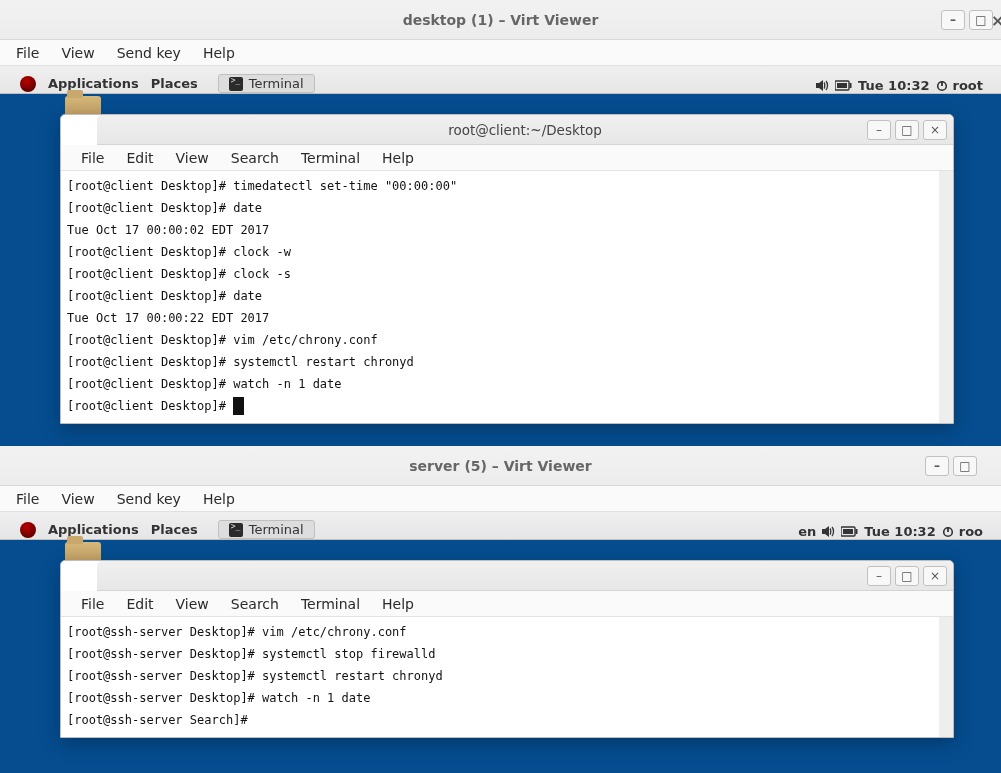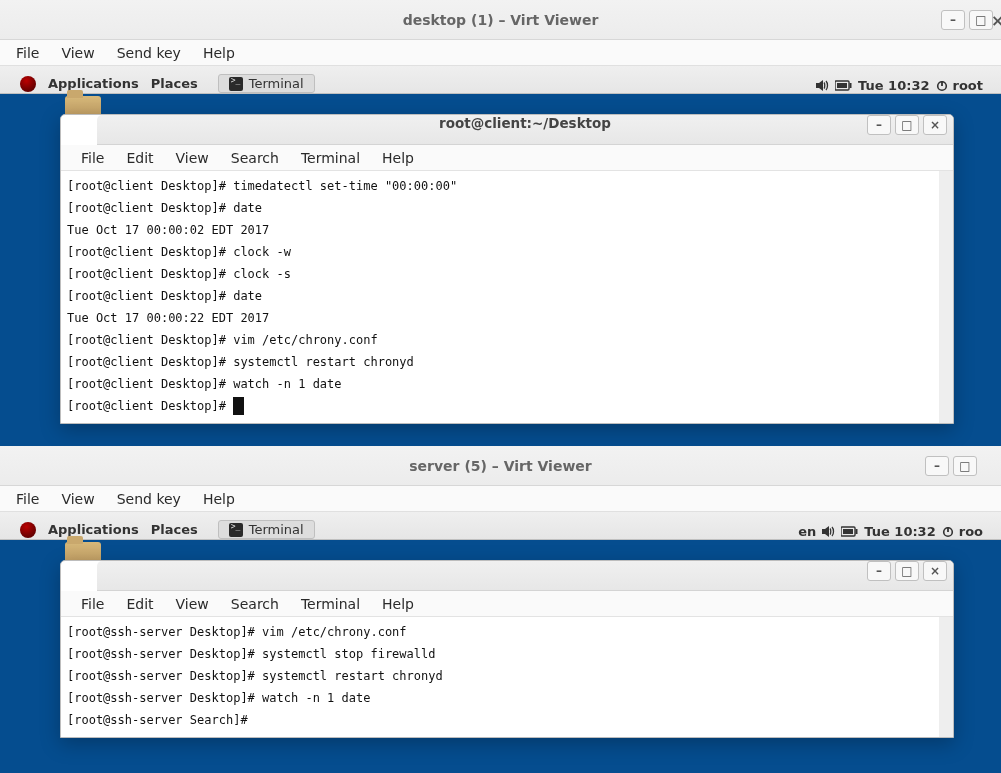--- a/index.html
+++ b/index.html
@@ -149,24 +149,24 @@
     border: 1px solid #bdbdbd;
     border-radius: 5px 5px 0 0;
     box-shadow: 0 6px 20px rgba(0,0,0,.25);
   }
   .inner1 { top: 48px; }
   .inner2 { top: 48px; }
   .inner-titlebar {
     height: 30px;
     background: linear-gradient(#f0f0f0,#e7e7e7);
     border-bottom: 1px solid #d4d4d4;
-    display: flex; align-items: flex-start; justify-content: center;
+    display: flex; align-items: center; justify-content: center;
     position: relative;
     border-radius: 5px 5px 0 0;
-    font-weight: bold;
+    font-weight: normal;
     font-size: 13.5px;
     color: #444;
     margin-left: 36px;
   }
   .inner-titlebar .win-controls { position: absolute; right: 6px; display: flex; gap: 4px; }
   .inner-menubar {
     height: 26px;
     background: #fafafa;
     display: flex; align-items: center;
     padding-left: 10px;

